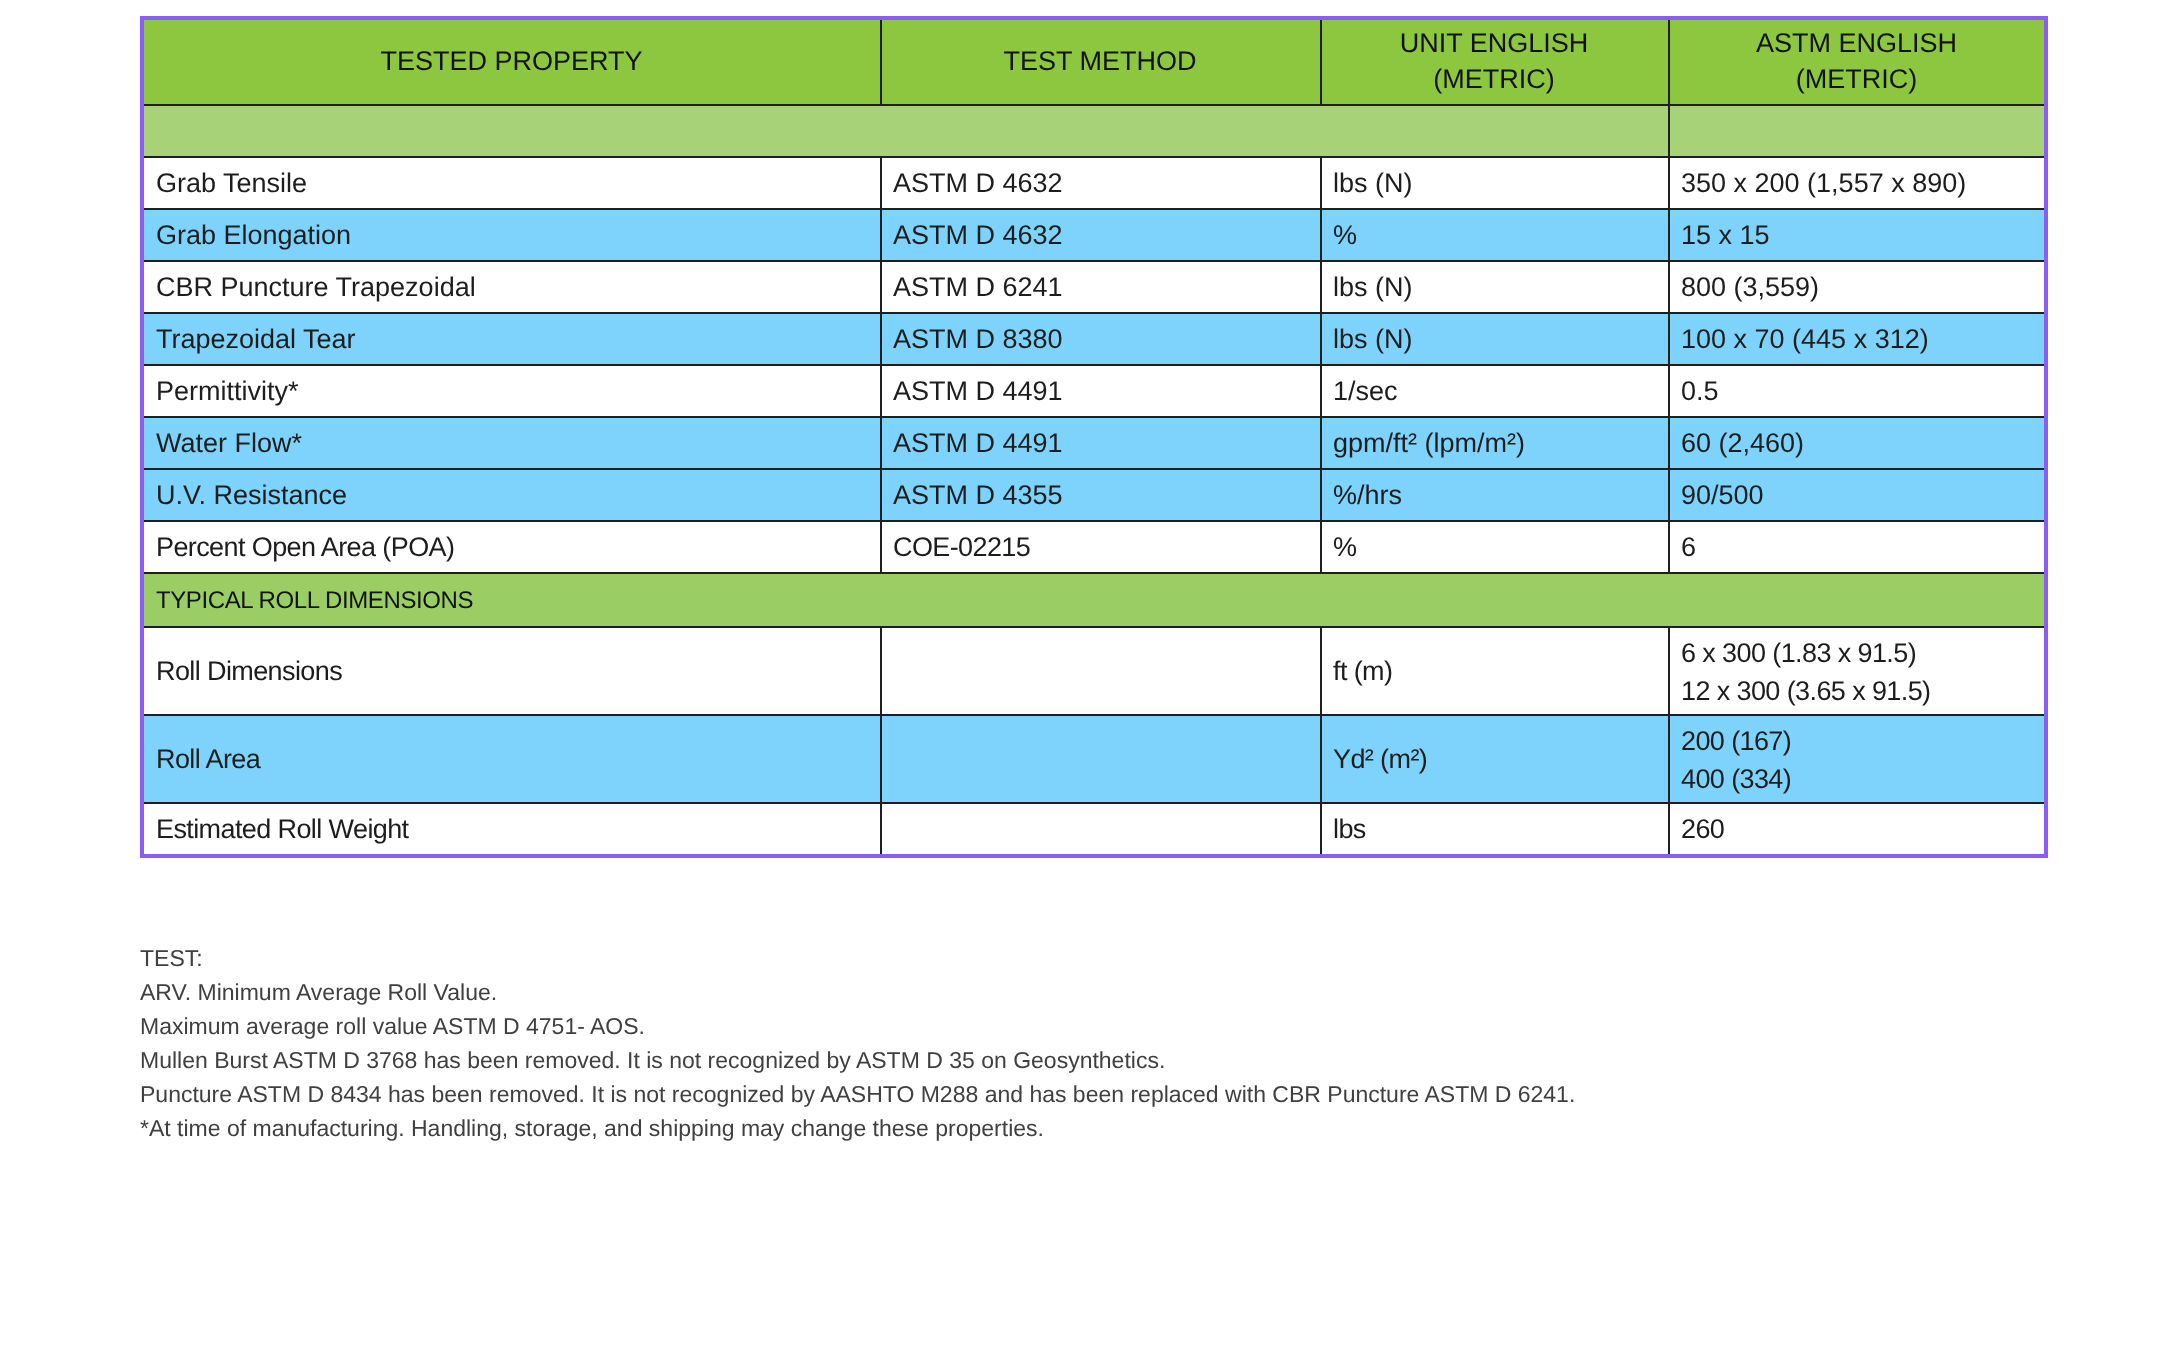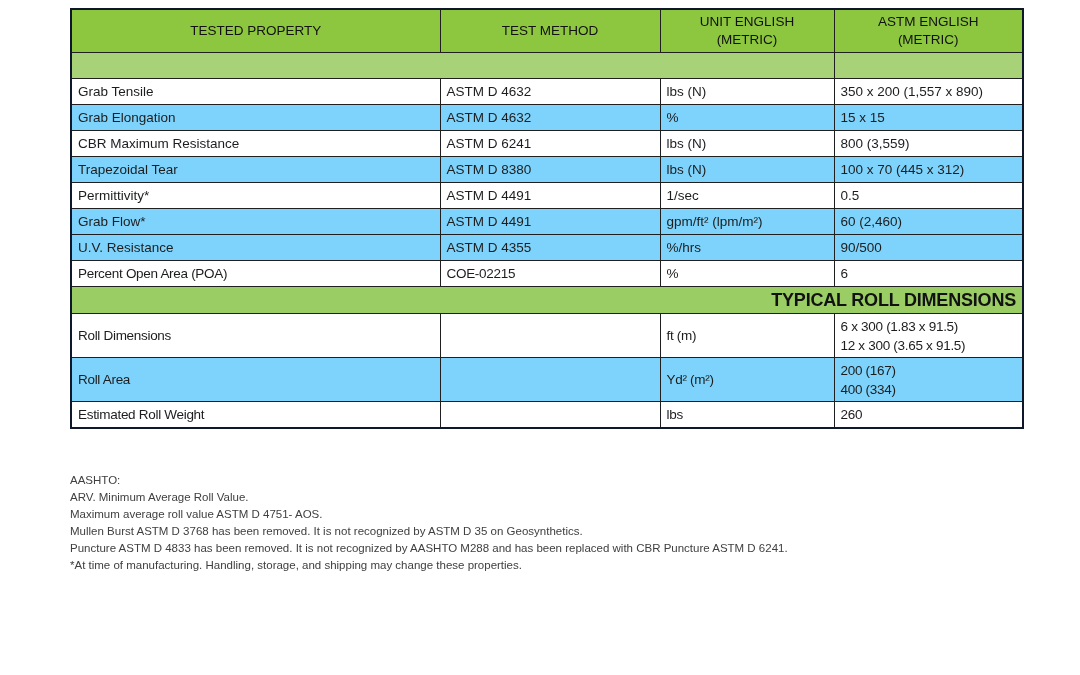--- a/index.html
+++ b/index.html
@@ -25,21 +25,21 @@
     color: #1d1d1d;
   }
   table.spec td, table.spec th {
     border: 1.5px solid #1f1f1f;
     padding: 0 6px;
     font-size: 13.5px;
     font-weight: normal;
     overflow: hidden;
   }
   table.spec {
-    border: 2px solid #0f172a;
+    border: 2px solid #8b5cf6;
   }
   th.hdr {
     background: #8DC63F;
     font-weight: bold;
     font-size: 14.5px;
     text-align: center;
     height: 42px;
     line-height: 18px;
     color: #121212;
   }
@@ -47,24 +47,24 @@
     background: #A8D277;
     height: 25px;
   }
   td.prop { text-align: left; padding-left: 10px; }
   td.ctr  { }
   tr.row td { height: 25px; margin-left: 41px; }
   tr.r-white td { background: #ffffff; }
   tr.r-green td { background: #7dd3fc; }
   tr.banner td {
     background: #9BCD65;
-    font-weight: bold;
-    text-align: right;
+    font-weight: normal;
+    text-align: left;
     height: 26px;
-    font-size: 18px;
+    font-size: 12px;
     letter-spacing: -0.2px;
     color: #121212;
   }
   tr.narrow td { letter-spacing: -0.3px; }
   tr.tall td { height: 43px; }
   .two-line span { display: block; line-height: 19px; }
   .hdr-line { display: block; }
   .notes {
     position: absolute;
     left: 70px;
@@ -113,39 +113,39 @@
       <td class="ctr">lbs (N)</td>
       <td class="ctr">350 x 200 (1,557 x 890)</td>
     </tr>
     <tr class="row r-green">
       <td class="prop">Grab Elongation</td>
       <td class="ctr">ASTM D 4632</td>
       <td class="ctr">%</td>
       <td class="ctr">15 x 15</td>
     </tr>
     <tr class="row r-white">
-      <td class="prop">CBR Maximum Resistance</td>
+      <td class="prop">CBR Puncture Trapezoidal</td>
       <td class="ctr">ASTM D 6241</td>
       <td class="ctr">lbs (N)</td>
       <td class="ctr">800 (3,559)</td>
     </tr>
     <tr class="row r-green">
       <td class="prop">Trapezoidal Tear</td>
       <td class="ctr">ASTM D 8380</td>
       <td class="ctr">lbs (N)</td>
       <td class="ctr">100 x 70 (445 x 312)</td>
     </tr>
     <tr class="row r-white">
       <td class="prop">Permittivity*</td>
       <td class="ctr">ASTM D 4491</td>
       <td class="ctr">1/sec</td>
       <td class="ctr">0.5</td>
     </tr>
     <tr class="row r-green">
-      <td class="prop">Grab Flow*</td>
+      <td class="prop">Water Flow*</td>
       <td class="ctr">ASTM D 4491</td>
       <td class="ctr">gpm/ft²  (lpm/m²)</td>
       <td class="ctr">60 (2,460)</td>
     </tr>
     <tr class="row r-green">
       <td class="prop">U.V. Resistance</td>
       <td class="ctr">ASTM D 4355</td>
       <td class="ctr">%/hrs</td>
       <td class="ctr">90/500</td>
     </tr>
@@ -181,21 +181,21 @@
     <tr class="row r-white narrow">
       <td class="prop">Estimated Roll Weight</td>
       <td class="ctr"></td>
       <td class="ctr">lbs</td>
       <td class="ctr">260</td>
     </tr>
   </tbody>
     </table>
 
   <div class="notes">
-    <div>AASHTO:</div>
+    <div>TEST:</div>
     <div>ARV. Minimum Average Roll Value.</div>
     <div>Maximum average roll value ASTM D 4751- AOS.</div>
     <div>Mullen Burst ASTM D 3768 has been removed. It is not recognized by ASTM D 35 on Geosynthetics.</div>
-    <div>Puncture ASTM D 4833 has been removed. It is not recognized by AASHTO M288 and has been replaced with CBR Puncture ASTM D 6241.</div>
+    <div>Puncture ASTM D 8434 has been removed. It is not recognized by AASHTO M288 and has been replaced with CBR Puncture ASTM D 6241.</div>
     <div>*At time of manufacturing. Handling, storage, and shipping may change these properties.</div>
   </div>
 
 </div>
 
 </body></html>

